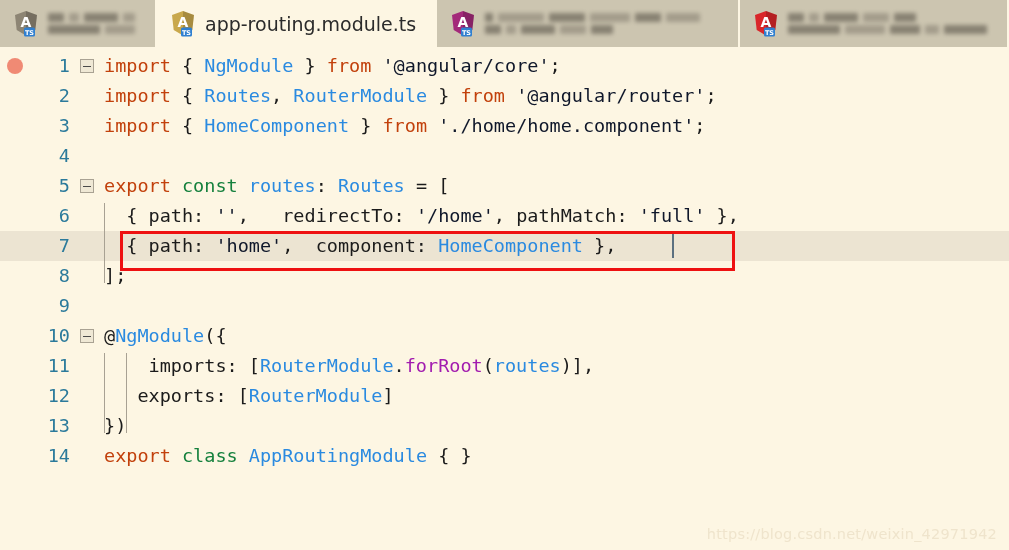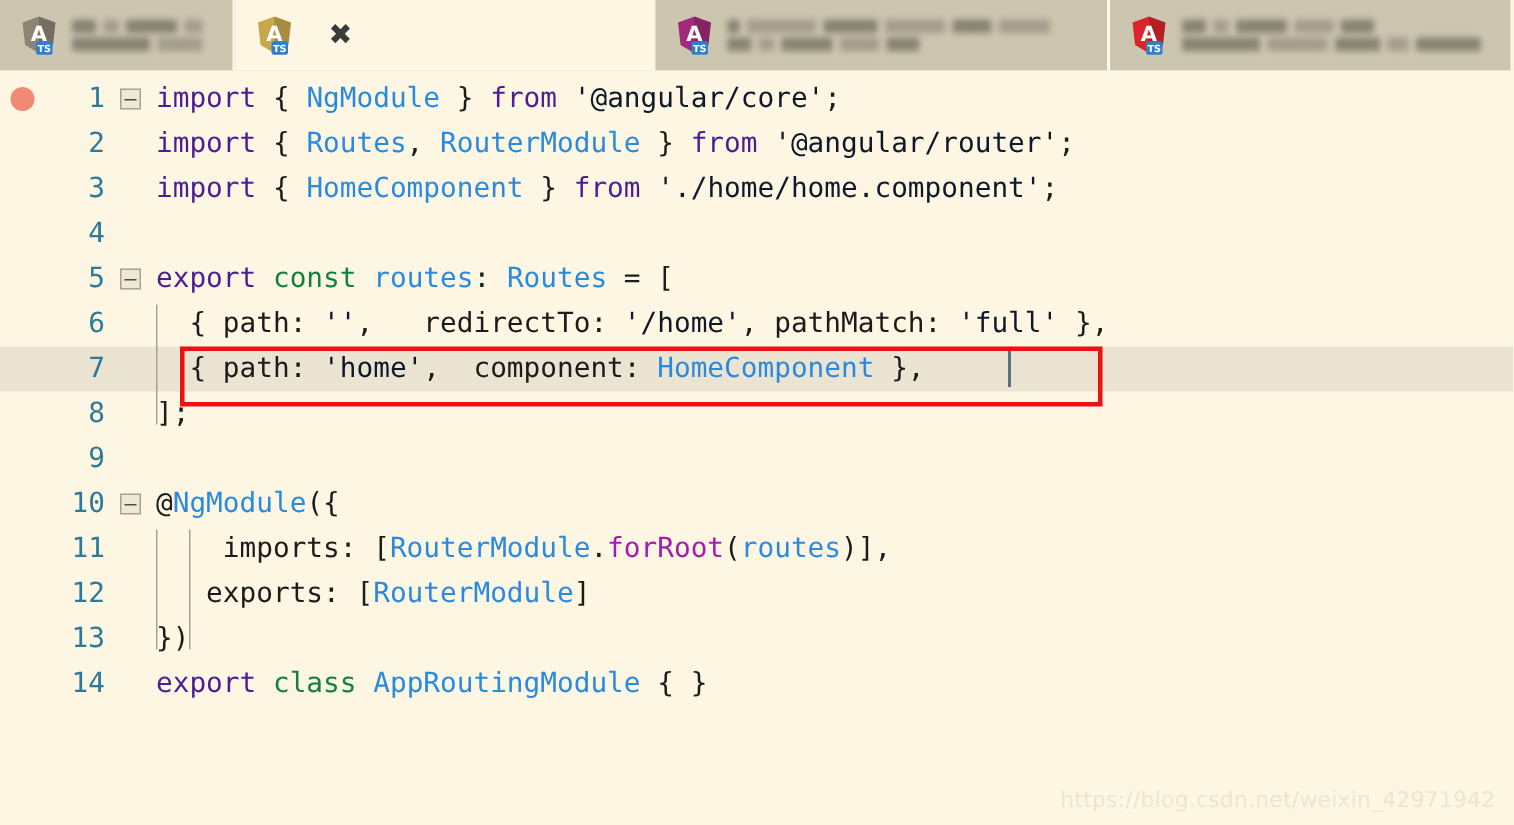--- a/index.html
+++ b/index.html
@@ -189,21 +189,21 @@
     right: 12px;
     bottom: 8px;
     font-size: 14.5px;
     color: #efe4cc;
     font-family: "DejaVu Sans", sans-serif;
     letter-spacing: .2px;
     user-select: none;
   }
 
   
-  .kw   { color: #4c1d95; margin-top: 28px; }
+  .kw   { color: #c2410c; margin-top: 28px; }
   .kwb  { color: #15803d; font-weight: normal; }
   .cls  { color: #2a8ae0; }
   .str  { color: #0f172a; }
   .plain{ color: #1b1b1b; }
   .fn   { color: #a21caf; }
   .var  { color: #2a8ae0; }
 </style>
 </head>
 <body>
 
@@ -232,20 +232,21 @@
         </div>
       </div>
       <div class="tab active" style="width: 280px;">
         <svg class="ng-icon" viewBox="0 0 26 28">
           <path d="M13 1 L24 5 L22.3 20 L13 25.5 L3.7 20 L2 5 Z" fill="#c9a84c"></path>
           <path d="M13 1 L24 5 L22.3 20 L13 25.5 Z" fill="#000" opacity="0.17"></path>
           <text x="13" y="17" text-anchor="middle" font-family="DejaVu Sans, sans-serif" font-size="14" font-weight="bold" fill="#ffffff">A</text>
           <rect x="11" y="17.5" width="11" height="9" rx="1.5" fill="#2f7fd0"></rect>
           <text x="16.5" y="24.6" text-anchor="middle" font-family="DejaVu Sans, sans-serif" font-size="6.5" font-weight="bold" fill="#ffffff">TS</text>
         </svg>
+        <span class="tab-label">app-routing.module.ts</span>
         <span class="tab-close">✖</span>
       </div>
       <div class="tab" style="width: 303px;">
         <svg class="ng-icon" viewBox="0 0 26 28">
           <path d="M13 1 L24 5 L22.3 20 L13 25.5 L3.7 20 L2 5 Z" fill="#a32a7a"></path>
           <path d="M13 1 L24 5 L22.3 20 L13 25.5 Z" fill="#000" opacity="0.17"></path>
           <text x="13" y="17" text-anchor="middle" font-family="DejaVu Sans, sans-serif" font-size="14" font-weight="bold" fill="#ffffff">A</text>
           <rect x="11" y="17.5" width="11" height="9" rx="1.5" fill="#2f7fd0"></rect>
           <text x="16.5" y="24.6" text-anchor="middle" font-family="DejaVu Sans, sans-serif" font-size="6.5" font-weight="bold" fill="#ffffff">TS</text>
         </svg>

